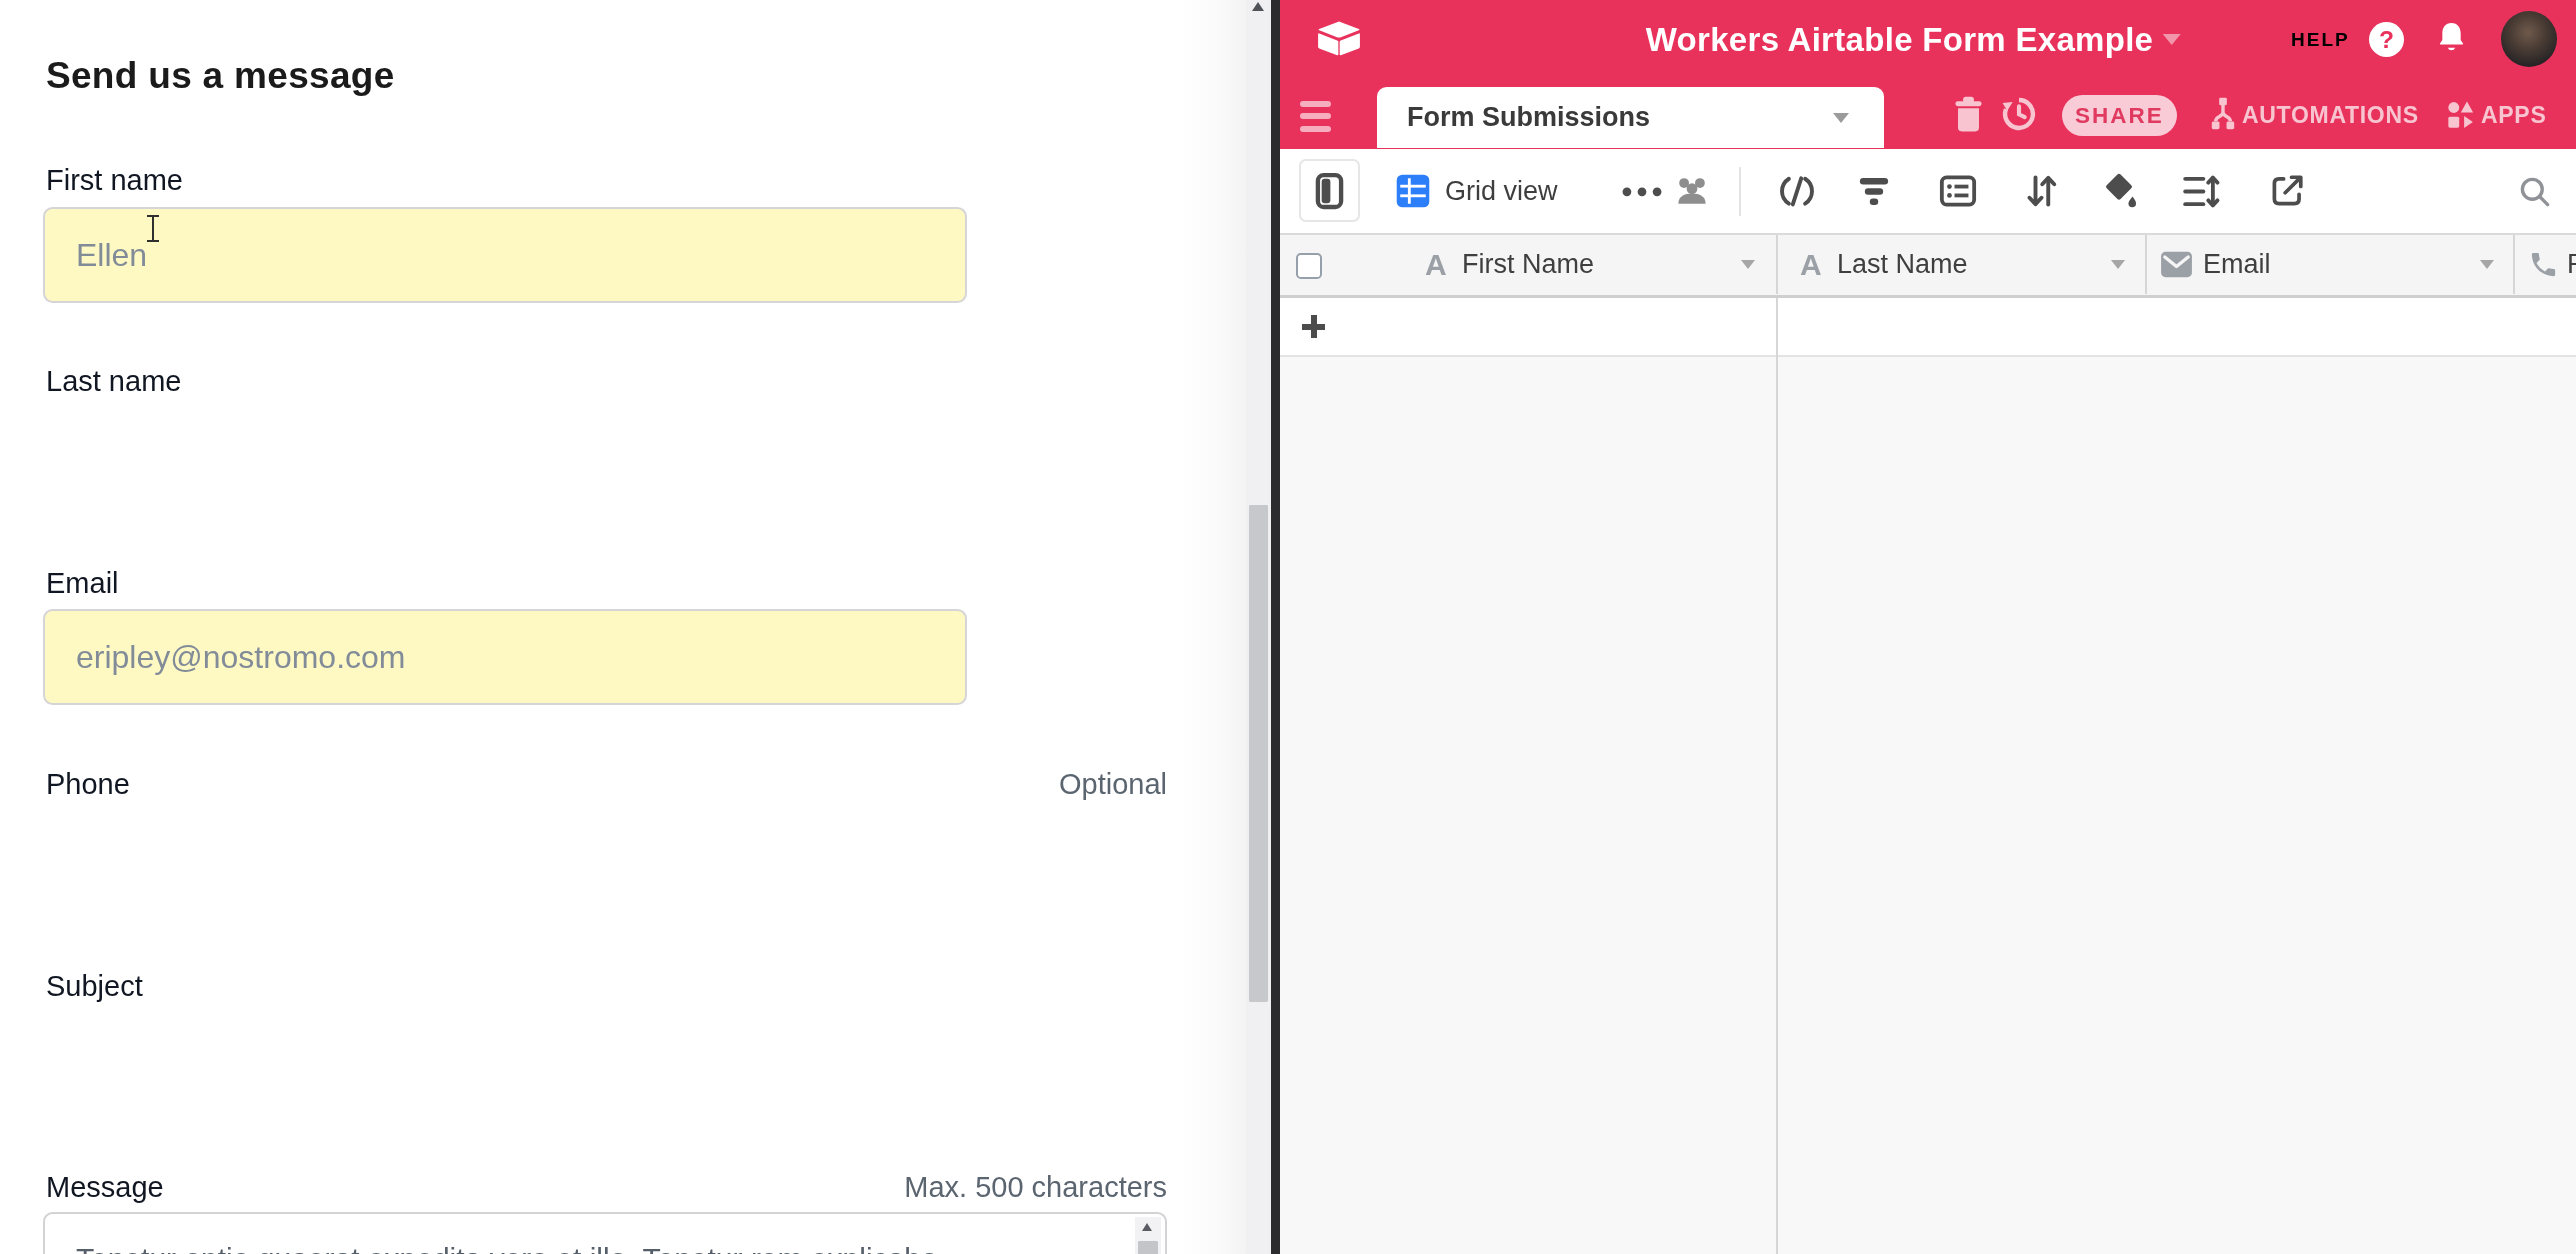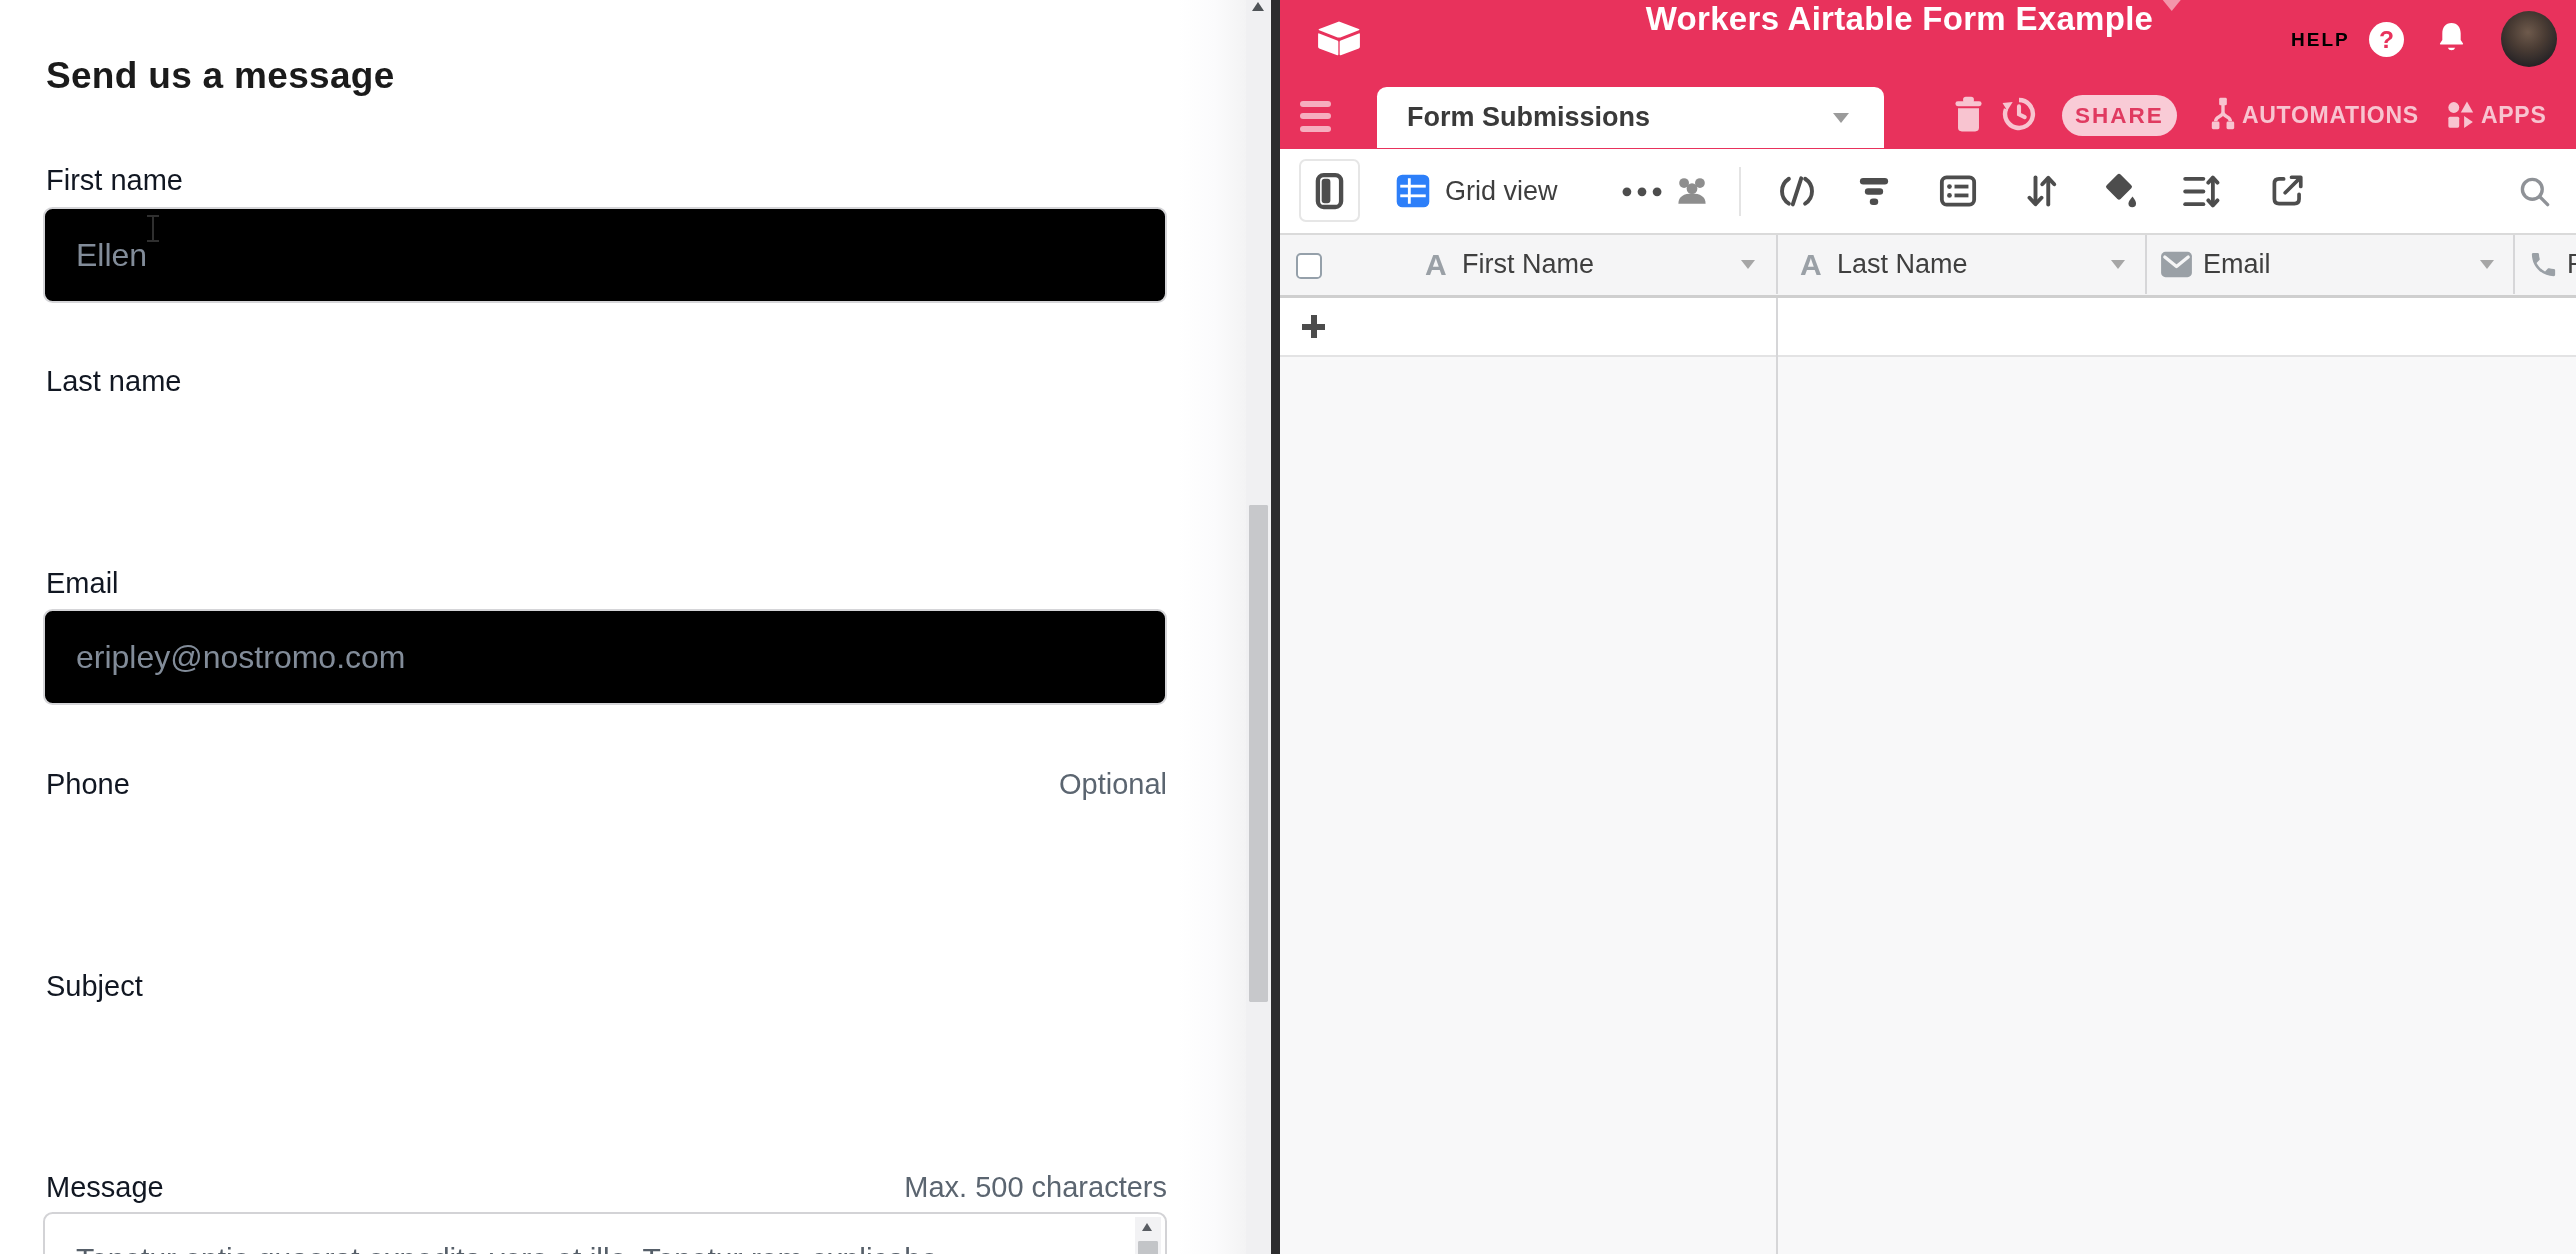--- a/index.html
+++ b/index.html
@@ -8,21 +8,21 @@
   #screen { position:relative; width:2576px; height:1255px; overflow:hidden; background:#fff; }
 
   
   #form-pane { position:absolute; left:0; top:0; width:1246px; height:1255px; background:#fff; }
   #form-edge-shade { position:absolute; left:1178px; top:0; width:68px; height:1255px;
     background:linear-gradient(to right,#ffffff 0%,#fbfbfc 55%,#f3f3f4 100%); }
   .form-title { position:absolute; left:46px; top:53px; font-size:37px; line-height:46px;
     font-weight:600; color:#1b1b1b; letter-spacing:0.3px; }
   .field-label { position:absolute; left:46px; font-size:29px; line-height:37px; color:#111722; }
   .field-note  { position:absolute; right:79px; font-size:29px; line-height:37px; color:#5b6570; text-align:right; }
-  .text-input { position:absolute; left:43px; width:1124px; height:96px; background:#000000;
+  .text-input { position:absolute; left:43px; width:924px; height:96px; background:#fef9c3;
     border:2px solid #d5d5d8; border-radius:9.6px; display:flex; align-items:center;
     padding:0 31px; }
   .placeholder { font-size:32px; color:#828c99; white-space:nowrap; }
   .msg-textarea { position:absolute; left:43px; top:1212px; width:1124px; height:287px; background:#fff;
     border:2px solid #d3d3d6; border-radius:9.6px; overflow:hidden; }
   .msg-text { position:absolute; left:31px; top:26px; width:1037px; font-size:30px; line-height:38px;
     color:#565f69; white-space:nowrap; }
   .ta-scrollbar { position:absolute; right:4.1px; top:2.7px; width:26px; height:38px; background:#f2f2f4; }
   .ta-up-arrow { position:absolute; left:7.5px; top:6.8px; width:0; height:0;
     border-left:5.5px solid transparent; border-right:5.5px solid transparent; border-bottom:8.2px solid #595d63; }
@@ -44,21 +44,21 @@
   #window-divider { position:absolute; left:1271px; top:0; width:9.6px; height:1255px; background:#2c2c2e; }
 
   
   #airtable-pane { position:absolute; left:1280px; top:0; width:1296px; height:1255px;
     background:#f8f8f9; overflow:hidden; }
 
   
   .at-red { position:absolute; left:0; top:0; width:1296px; height:149px; background:#e8325c; }
   .at-logo { position:absolute; left:37px; top:16.4px; width:44px; height:45px; color:#fff; }
   .at-title-group { position:absolute; left:633px; top:0; height:79px; transform:translateX(-50%);
-    display:flex; align-items:flex-start; gap:9px; }
+    display:flex; align-items:center; gap:9px; }
   .at-title { font-size:33px; font-weight:700; color:#fff; letter-spacing:0.3px; white-space:nowrap; }
   .caret { width:0; height:0; }
   .caret.title-caret { border-left:9px solid transparent; border-right:9px solid transparent; border-top:11px solid #f395aa; }
   .at-help { position:absolute; left:1011px; top:0; height:79px; display:flex; align-items:center;
     font-size:19px; font-weight:700; letter-spacing:2px; color:#000000; }
   .at-help-circle { position:absolute; left:1089px; top:22px; width:35px; height:35px; border-radius:50%;
     background:#fff; color:#e8325c; font-size:24.6px; font-weight:700; display:flex; align-items:center; justify-content:center; }
   .at-bell { position:absolute; left:1155px; top:20.5px; width:33px; height:37px; color:#fff; }
   .at-avatar { position:absolute; left:1221px; top:11px; width:56px; height:56px; border-radius:50%;
     background:radial-gradient(circle at 48% 38%, #6e5a4c 0%, #4a3c34 38%, #1c1c22 85%); }

